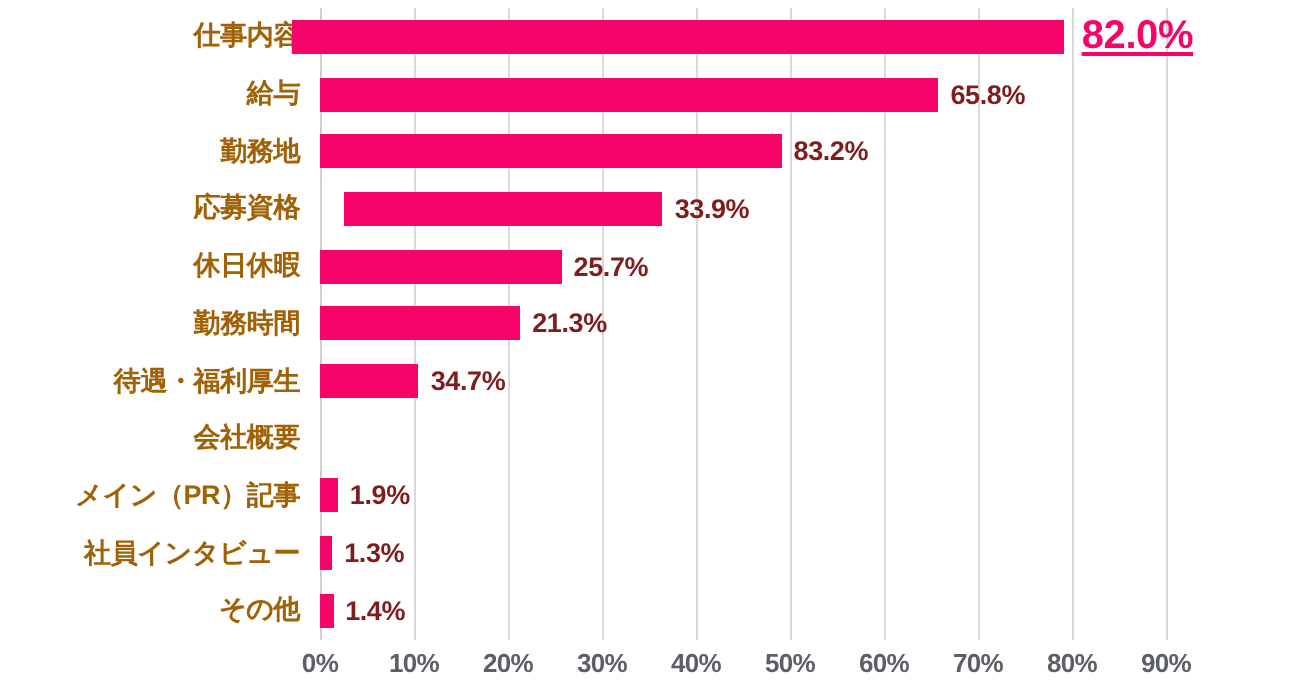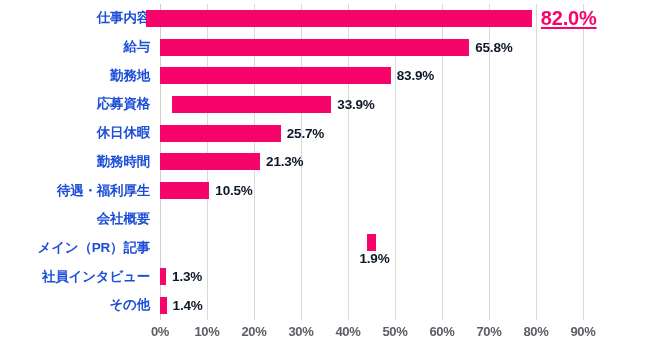--- a/index.html
+++ b/index.html
@@ -62,21 +62,21 @@
 
   .bar {
     height: 17px;
     background: #f7046a;
     flex: 0 0 auto;
   }
 
   .value {
     font-size: 13.5px;
     font-weight: bold;
-    color: #0f172a;
+    color: #7f1d1d;
     margin-left: 6px;
     white-space: nowrap;
     letter-spacing: -0.2px;
   }
   .value.highlight {
     color: #f7046a;
     font-size: 20px;
     margin-left: 9px;
     text-decoration: underline;
     text-underline-offset: 2px;
@@ -92,21 +92,21 @@
   }
   .cat-label {
     position: absolute;
     right: 0;
     height: 28.7px;
     display: flex;
     align-items: center;
     justify-content: flex-end;
     font-size: 13.5px;
     font-weight: bold;
-    color: #1d4ed8;
+    color: #a16207;
     white-space: nowrap;
     letter-spacing: -0.2px;
   }
 
   
   .xaxis {
     position: absolute;
     left: 160px;
     top: 324px;
     width: 423px;
@@ -159,39 +159,39 @@
         <div class="row" style="top: 0px; justify-content: center;">
           <div class="bar" style="width: 385.4px; background: rgb(247, 4, 106);"></div>
           <span class="value highlight">82.0%</span>
         </div>
         <div class="row" style="top: 28.7px;">
           <div class="bar" style="width: 309.26px; background: rgb(247, 4, 106);"></div>
           <span class="value">65.8%</span>
         </div>
         <div class="row" style="top: 57.4px;">
           <div class="bar" style="width: 230.77px; background: rgb(247, 4, 106);"></div>
-          <span class="value">83.9%</span>
+          <span class="value">83.2%</span>
         </div>
         <div class="row" style="top: 86.1px; margin-left: 12px;">
           <div class="bar" style="width: 159.33px; background: rgb(247, 4, 106);"></div>
           <span class="value">33.9%</span>
         </div>
         <div class="row" style="top: 114.8px; text-align: right;">
           <div class="bar" style="width: 120.79px; background: rgb(247, 4, 106);"></div>
           <span class="value">25.7%</span>
         </div>
         <div class="row" style="top: 143.5px;">
           <div class="bar" style="width: 100.11px; background: rgb(247, 4, 106);"></div>
           <span class="value">21.3%</span>
         </div>
         <div class="row" style="top: 172.2px;">
           <div class="bar" style="width: 49.35px; background: rgb(247, 4, 106);"></div>
-          <span class="value">10.5%</span>
-        </div>
-        <div class="row" style="top: 229.6px; flex-direction: column;">
+          <span class="value">34.7%</span>
+        </div>
+        <div class="row" style="top: 229.6px;">
           <div class="bar" style="width: 8.93px; background: rgb(247, 4, 106);"></div>
           <span class="value">1.9%</span>
         </div>
         <div class="row" style="top: 258.3px;">
           <div class="bar" style="width: 6.11px; background: rgb(247, 4, 106);"></div>
           <span class="value">1.3%</span>
         </div>
         <div class="row" style="top: 287px;">
           <div class="bar" style="width: 6.58px; background: rgb(247, 4, 106);"></div>
           <span class="value">1.4%</span>

